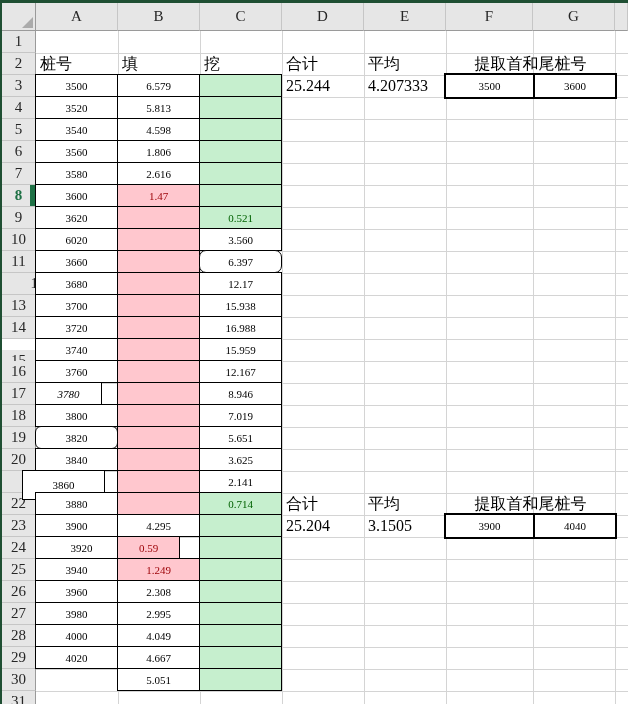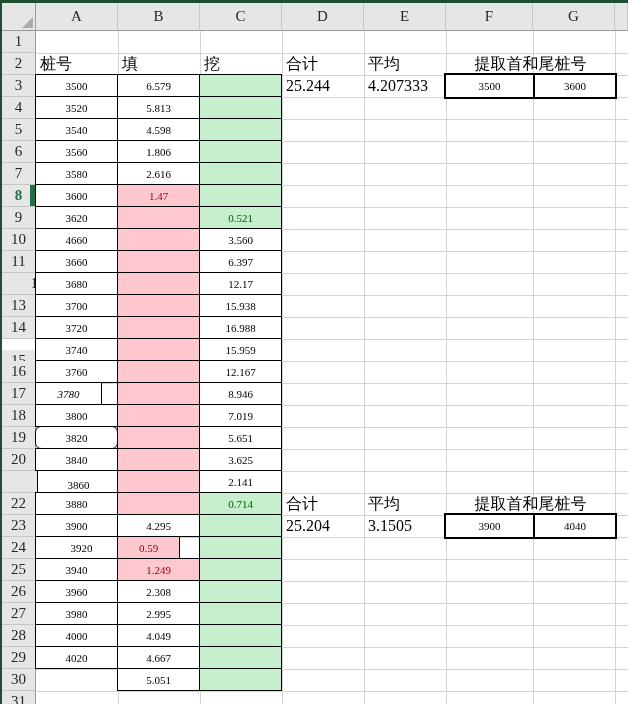--- a/index.html
+++ b/index.html
@@ -140,32 +140,32 @@
       <div class="lbl" style="left: 368px; top: 515px;">3.1505</div>
       <div class="boxcell" style="left: 444px; width: 91px; top: 513px; height: 26px;">3900</div>
       <div class="boxcell noleft" style="left: 535px; width: 82px; top: 513px; height: 26px;">4040</div>
       <div class="cell" style="left: 35px; top: 74px; width: 83px; height: 23px;">3500</div>
       <div class="cell" style="left: 35px; top: 96px; width: 83px; height: 23px;">3520</div>
       <div class="cell" style="left: 35px; top: 118px; width: 83px; height: 23px;">3540</div>
       <div class="cell" style="left: 35px; top: 140px; width: 83px; height: 23px;">3560</div>
       <div class="cell" style="left: 35px; top: 162px; width: 83px; height: 23px;">3580</div>
       <div class="cell" style="left: 35px; top: 184px; width: 83px; height: 23px;">3600</div>
       <div class="cell" style="left: 35px; top: 206px; width: 83px; height: 23px;">3620</div>
-      <div class="cell" style="left: 35px; top: 228px; width: 83px; height: 23px;">4660</div>
+      <div class="cell" style="left: 35px; top: 228px; width: 83px; height: 23px;">6020</div>
       <div class="cell" style="left: 35px; top: 250px; width: 83px; height: 23px;">3660</div>
       <div class="cell" style="left: 35px; top: 272px; width: 83px; height: 23px;">3680</div>
       <div class="cell" style="left: 35px; top: 294px; width: 83px; height: 23px;">3700</div>
       <div class="cell" style="left: 35px; top: 316px; width: 83px; height: 23px;">3720</div>
       <div class="cell" style="left: 35px; top: 338px; width: 83px; height: 23px;">3740</div>
       <div class="cell" style="left: 35px; top: 360px; width: 83px; height: 23px;">3760</div>
       <div class="cell" style="left: 35px; top: 382px; width: 67px; height: 23px; font-style: italic;">3780</div>
       <div class="cell" style="left: 35px; top: 404px; width: 83px; height: 23px;">3800</div>
       <div class="cell" style="left: 35px; top: 426px; width: 83px; height: 23px; border-radius: 6px;">3820</div>
       <div class="cell" style="left: 35px; top: 448px; width: 83px; height: 23px;">3840</div>
-      <div class="cell" style="left: 37px; top: 470px; width: 83px; height: 30px;">3860</div>
+      <div class="cell" style="left: 22px; top: 470px; width: 83px; height: 30px;">3860</div>
       <div class="cell" style="left: 35px; top: 492px; width: 83px; height: 23px;">3880</div>
       <div class="cell" style="left: 35px; top: 514px; width: 83px; height: 23px;">3900</div>
       <div class="cell" style="left: 35px; top: 536px; width: 83px; height: 23px; padding-left: 10px;">3920</div>
       <div class="cell" style="left: 35px; top: 558px; width: 83px; height: 23px;">3940</div>
       <div class="cell" style="left: 35px; top: 580px; width: 83px; height: 23px;">3960</div>
       <div class="cell" style="left: 35px; top: 602px; width: 83px; height: 23px;">3980</div>
       <div class="cell" style="left: 35px; top: 624px; width: 83px; height: 23px;">4000</div>
       <div class="cell" style="left: 35px; top: 646px; width: 83px; height: 23px;">4020</div>
       <div class="cell" style="left: 117px; top: 74px; width: 83px; height: 23px;">6.579</div>
       <div class="cell" style="left: 117px; top: 96px; width: 83px; height: 23px;">5.813</div>
@@ -196,21 +196,21 @@
       <div class="cell" style="left: 117px; top: 646px; width: 83px; height: 23px;">4.667</div>
       <div class="cell" style="left: 117px; top: 668px; width: 83px; height: 23px;">5.051</div>
       <div class="cell good" style="left: 199px; top: 74px; width: 83px; height: 23px;"></div>
       <div class="cell good" style="left: 199px; top: 96px; width: 83px; height: 23px;"></div>
       <div class="cell good" style="left: 199px; top: 118px; width: 83px; height: 23px;"></div>
       <div class="cell good" style="left: 199px; top: 140px; width: 83px; height: 23px;"></div>
       <div class="cell good" style="left: 199px; top: 162px; width: 83px; height: 23px;"></div>
       <div class="cell good" style="left: 199px; top: 184px; width: 83px; height: 23px;"></div>
       <div class="cell good" style="left: 199px; top: 206px; width: 83px; height: 23px;">0.521</div>
       <div class="cell" style="left: 199px; top: 228px; width: 83px; height: 23px;">3.560</div>
-      <div class="cell" style="left: 199px; top: 250px; width: 83px; height: 23px;">6.397</div>
+      <div class="cell" style="left: 199px; top: 250px; width: 83px; height: 23px; border-radius: 7px;">6.397</div>
       <div class="cell" style="left: 199px; top: 272px; width: 83px; height: 23px;">12.17</div>
       <div class="cell" style="left: 199px; top: 294px; width: 83px; height: 23px;">15.938</div>
       <div class="cell" style="left: 199px; top: 316px; width: 83px; height: 23px;">16.988</div>
       <div class="cell" style="left: 199px; top: 338px; width: 83px; height: 23px;">15.959</div>
       <div class="cell" style="left: 199px; top: 360px; width: 83px; height: 23px;">12.167</div>
       <div class="cell" style="left: 199px; top: 382px; width: 83px; height: 23px;">8.946</div>
       <div class="cell" style="left: 199px; top: 404px; width: 83px; height: 23px;">7.019</div>
       <div class="cell" style="left: 199px; top: 426px; width: 83px; height: 23px;">5.651</div>
       <div class="cell" style="left: 199px; top: 448px; width: 83px; height: 23px;">3.625</div>
       <div class="cell" style="left: 199px; top: 470px; width: 83px; height: 23px;">2.141</div>

